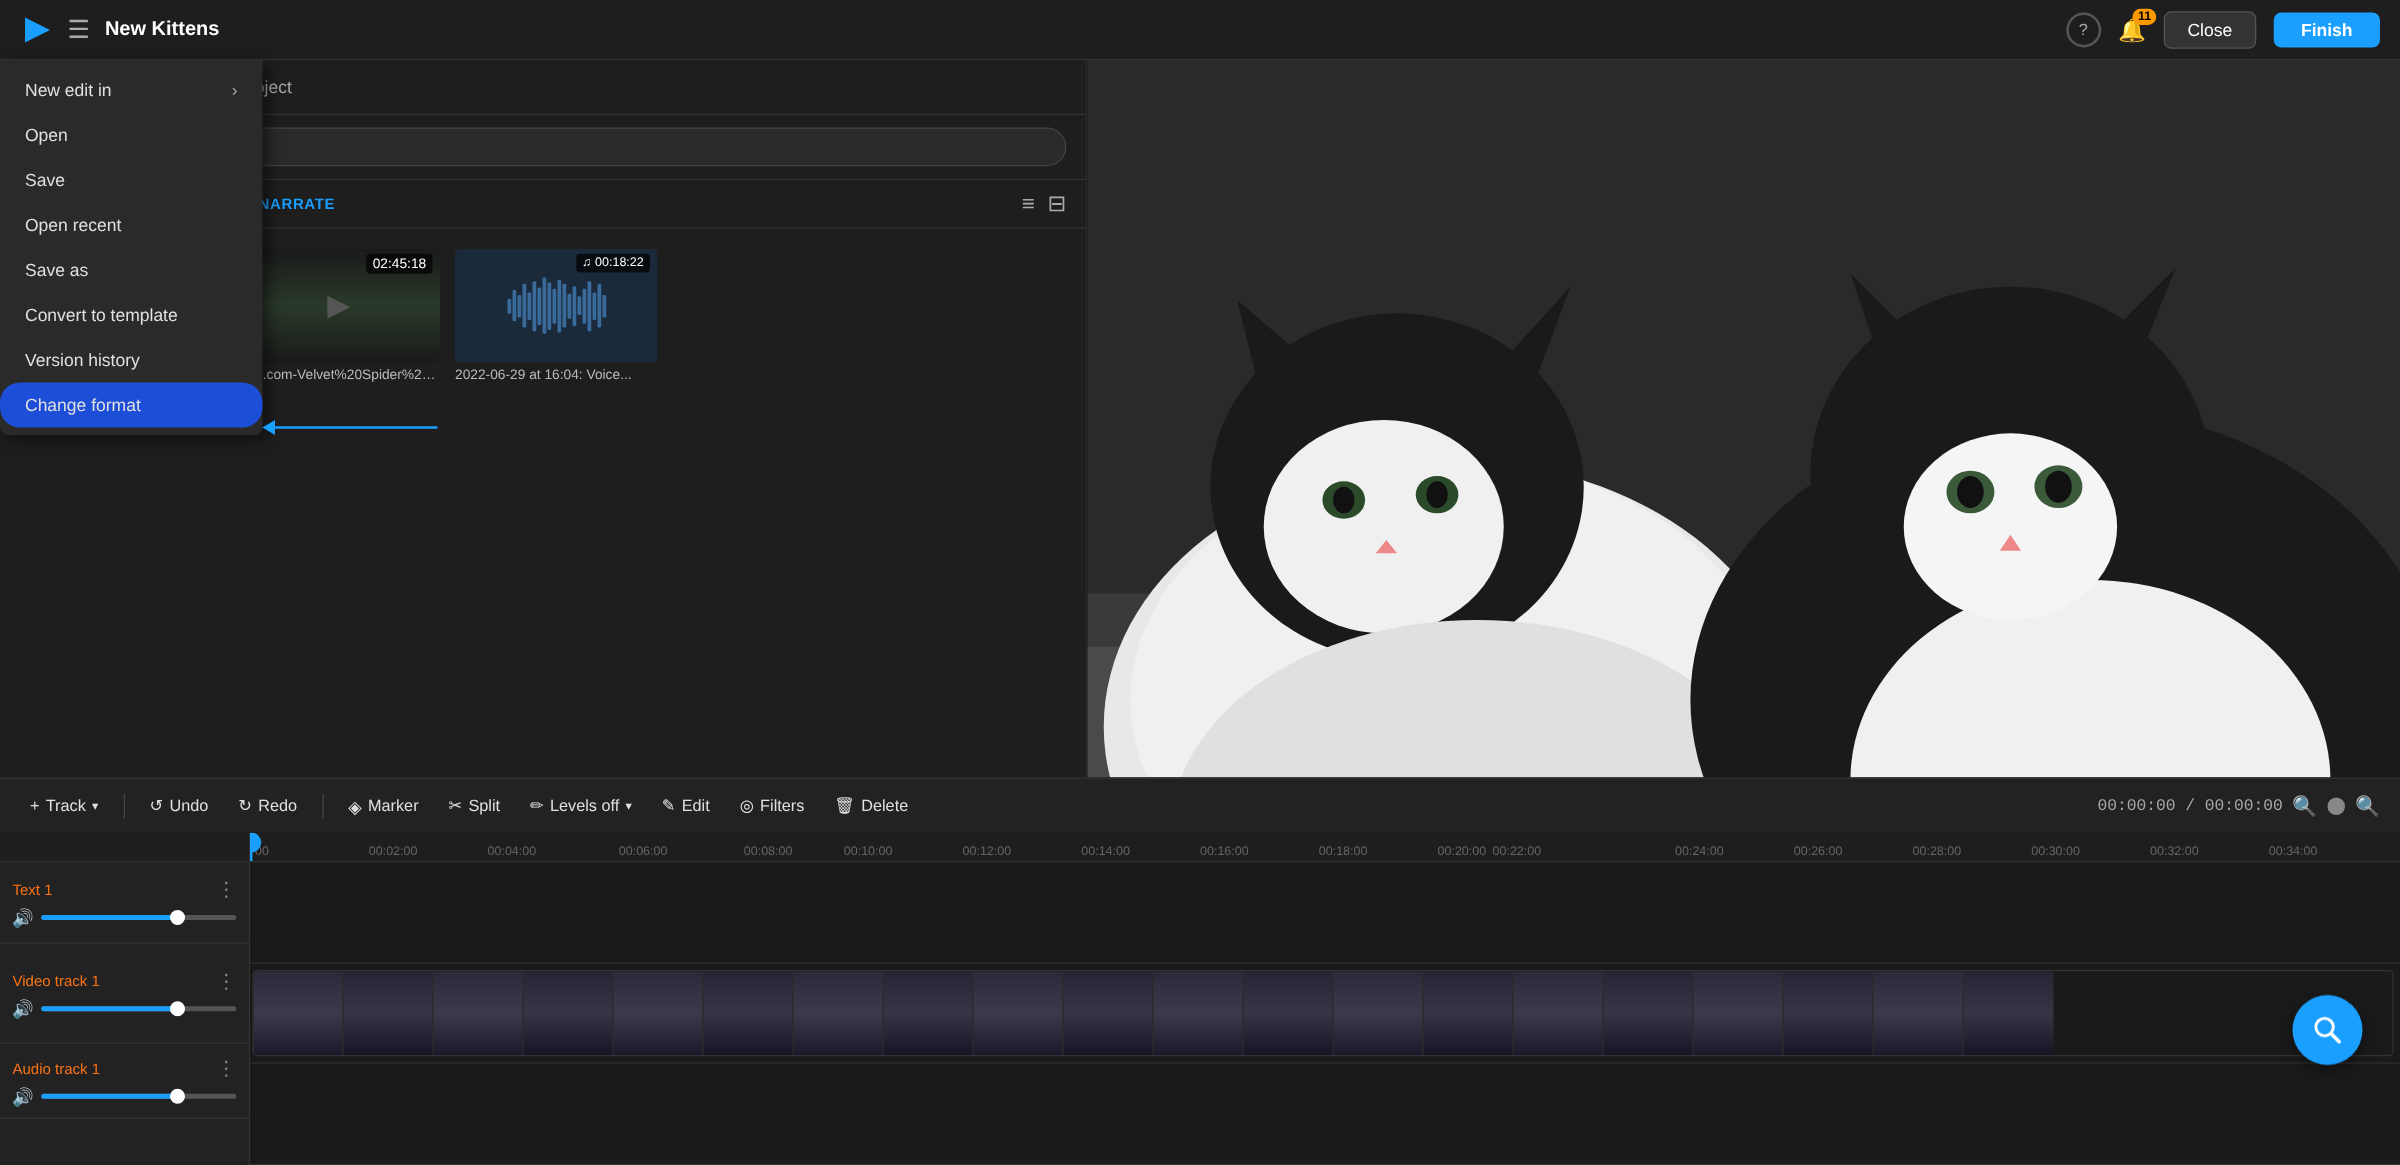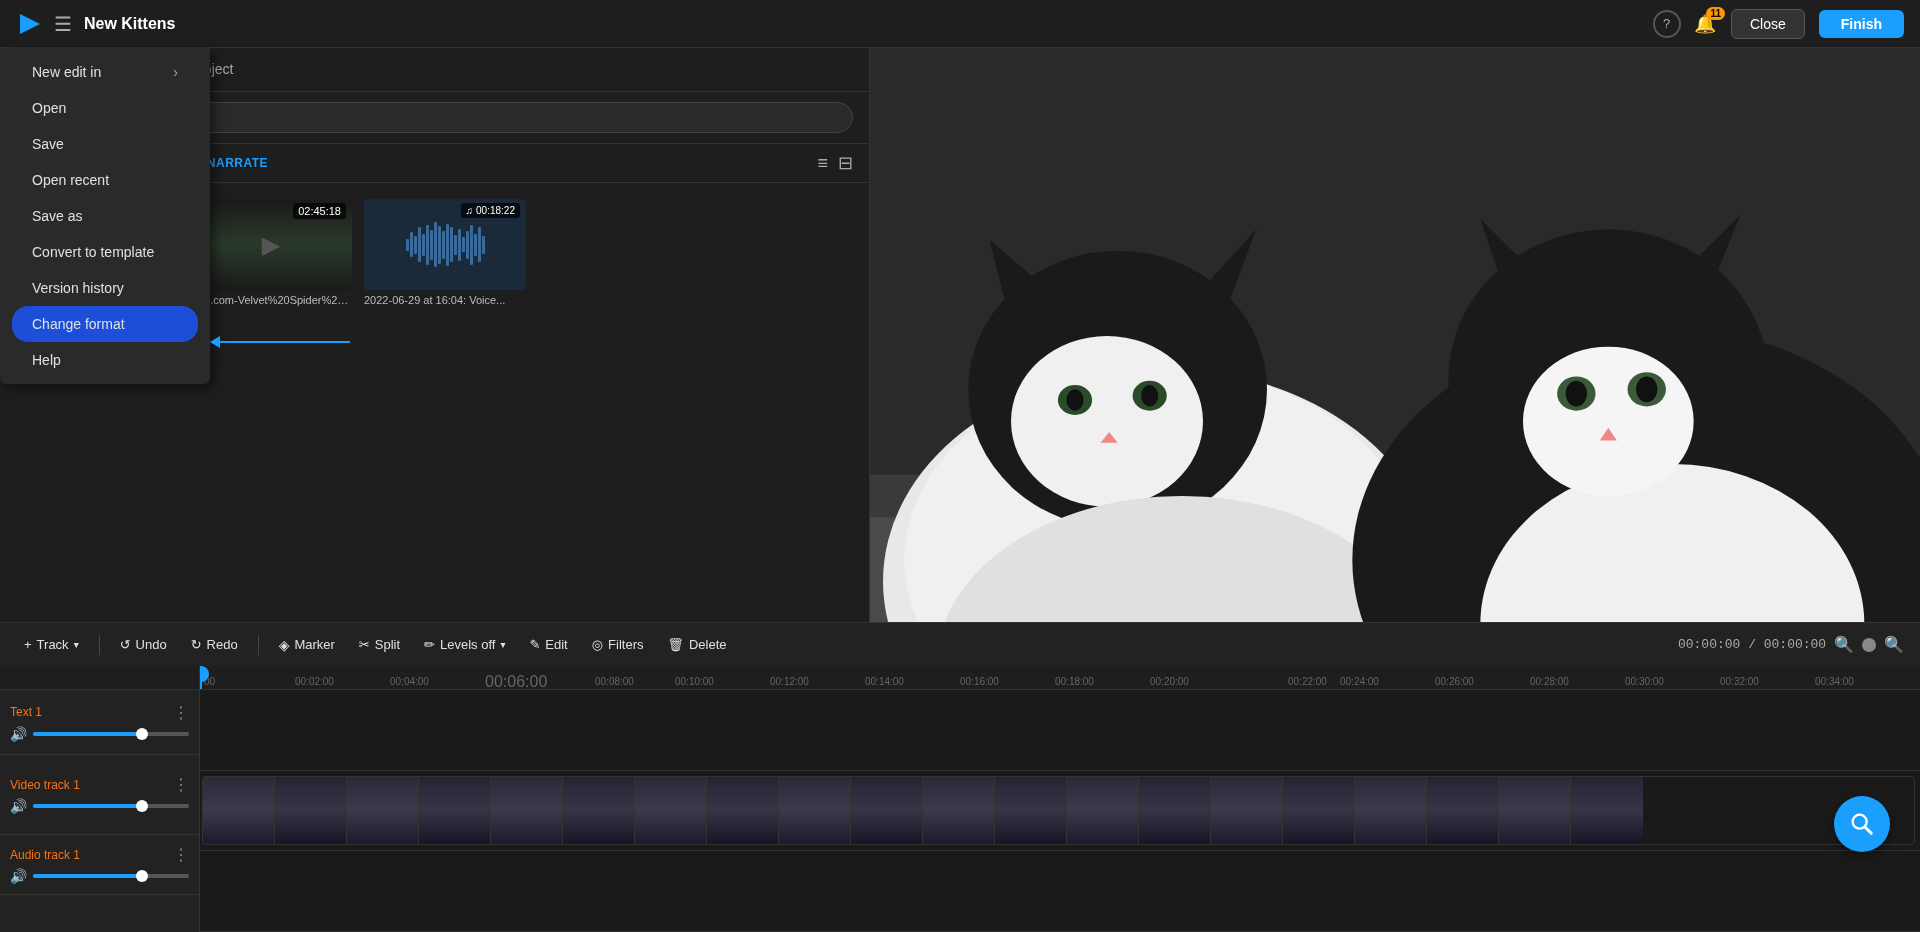--- a/index.html
+++ b/index.html
@@ -28,21 +28,21 @@
 
     
     #dropdown-menu {
       position: absolute;
       top: 48px;
       left: 0;
       width: 210px;
       background: #2a2a2a;
       z-index: 200;
       border-radius: 0 0 6px 6px;
-      padding: 6px 12px;
+      padding: 6px 0;
       box-shadow: 4px 4px 12px rgba(0,0,0,0.5);
     }
     .menu-item {
       padding: 10px 20px;
       cursor: pointer;
       display: flex;
       align-items: center;
       justify-content: space-between;
       color: #e0e0e0;
       font-size: 14px;
@@ -518,23 +518,20 @@
     <span>Save as</span>
   </div>
   <div class="menu-item">
     <span>Convert to template</span>
   </div>
   <div class="menu-item">
     <span>Version history</span>
   </div>
   <div class="menu-item active" style="background:#1d4ed8;border-radius:16px;">
     <span>Change format</span>
-  </div>
-  <div class="menu-item">
-    <span>Help</span>
   </div>
 </div>
 
 <div class="blue-arrow">
   <div class="arrow-head"></div>
   <div class="arrow-line"></div>
 </div>
 
 <div id="main" style="position:absolute;top:48px;left:0;right:0;bottom:310px;">
 
@@ -813,29 +810,29 @@
       <div id="timeline-ruler" style="height:24px;background:#1e1e1e;border-bottom:1px solid #333;display:flex;align-items:center;position:relative;">
 
         <div style="position:absolute;left:0;top:0;width:3px;height:100%;z-index:10;cursor:ew-resize;">
           <div style="width:16px;height:16px;border-radius:50%;background:#1a9fff;position:absolute;top:0;left:-7px;"></div>
           <div style="width:2px;height:100%;background:#1a9fff;position:absolute;top:0;left:0;"></div>
         </div>
 
         <div style="position:absolute;left:0px;font-size:10px;color:#666;padding-left:4px;padding-top:8px;">00</div>
         <div style="position:absolute;left:95px;font-size:10px;color:#666;padding-top:8px;">00:02:00</div>
         <div style="position:absolute;left:190px;font-size:10px;color:#666;padding-top:8px;">00:04:00</div>
-        <div style="position:absolute;left:285px;font-size:16px;color:#666;padding-top:8px;text-align:center;">00:06:00</div>
+        <div style="position:absolute;left:295px;font-size:10px;color:#666;padding-top:8px;text-align:center;">00:06:00</div>
         <div style="position:absolute;left:395px;font-size:10px;color:#666;padding-top:8px;">00:08:00</div>
         <div style="position:absolute;left:475px;font-size:10px;color:#666;padding-top:8px;">00:10:00</div>
         <div style="position:absolute;left:570px;font-size:10px;color:#666;padding-top:8px;">00:12:00</div>
         <div style="position:absolute;left:665px;font-size:10px;color:#666;padding-top:8px;">00:14:00</div>
         <div style="position:absolute;left:760px;font-size:10px;color:#666;padding-top:8px;">00:16:00</div>
         <div style="position:absolute;left:855px;font-size:10px;color:#666;padding-top:8px;">00:18:00</div>
         <div style="position:absolute;left:950px;font-size:10px;color:#666;padding-top:8px;text-align:center;">00:20:00</div>
-        <div style="position:absolute;left:1088px;font-size:10px;color:#666;padding-top:8px;">00:22:00</div>
+        <div style="position:absolute;left:994px;font-size:10px;color:#666;padding-top:8px;">00:22:00</div>
         <div style="position:absolute;left:1140px;font-size:10px;color:#666;padding-top:8px;">00:24:00</div>
         <div style="position:absolute;left:1235px;font-size:10px;color:#666;padding-top:8px;">00:26:00</div>
         <div style="position:absolute;left:1330px;font-size:10px;color:#666;padding-top:8px;">00:28:00</div>
         <div style="position:absolute;left:1425px;font-size:10px;color:#666;padding-top:8px;">00:30:00</div>
         <div style="position:absolute;left:1520px;font-size:10px;color:#666;padding-top:8px;">00:32:00</div>
         <div style="position:absolute;left:1615px;font-size:10px;color:#666;padding-top:8px;">00:34:00</div>
       </div>
 
       <div class="track-row" style="height:65px;background:#1a1a1a;border-bottom:1px solid #333;">
       </div>

